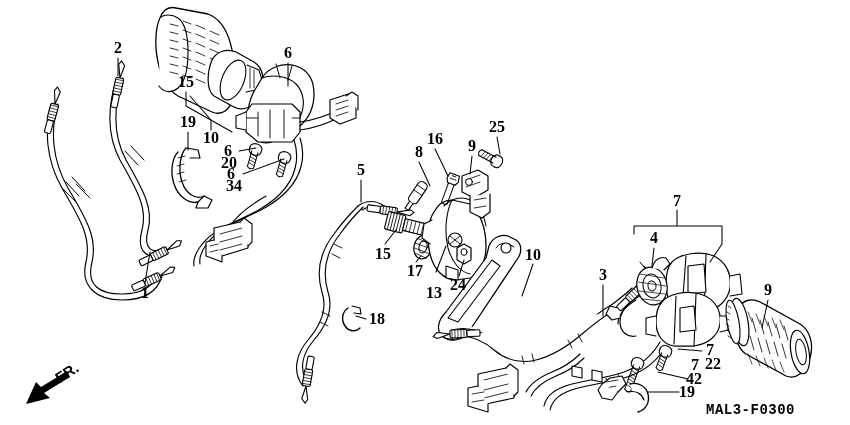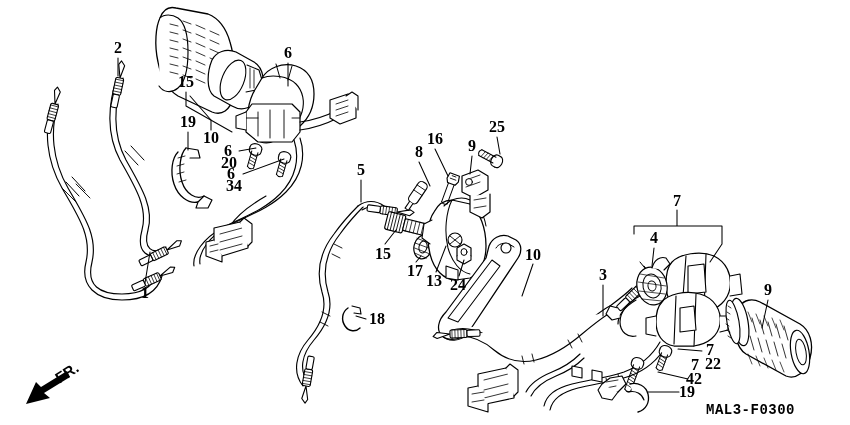--- a/index.html
+++ b/index.html
@@ -385,21 +385,21 @@
   <div class="lbl" style="left:234px;top:186px">34</div>
   <div class="lbl" style="left:145px;top:293px">1</div>
   <div class="lbl" style="left:361px;top:170px">5</div>
   <div class="lbl" style="left:383px;top:254px">15</div>
   <div class="lbl" style="left:377px;top:319px">18</div>
   <div class="lbl" style="left:419px;top:152px">8</div>
   <div class="lbl" style="left:435px;top:139px">16</div>
   <div class="lbl" style="left:472px;top:146px">9</div>
   <div class="lbl" style="left:497px;top:127px">25</div>
   <div class="lbl" style="left:415px;top:271px">17</div>
-  <div class="lbl" style="left:434px;top:281px">13</div>
+  <div class="lbl" style="left:434px;top:293px">13</div>
   <div class="lbl" style="left:458px;top:285px">24</div>
   <div class="lbl" style="left:533px;top:255px">10</div>
   <div class="lbl" style="left:603px;top:275px">3</div>
   <div class="lbl" style="left:677px;top:201px">7</div>
   <div class="lbl" style="left:654px;top:238px">4</div>
   <div class="lbl" style="left:768px;top:290px">9</div>
   <div class="lbl" style="left:710px;top:350px">7</div>
   <div class="lbl" style="left:695px;top:365px">7</div>
   <div class="lbl" style="left:713px;top:364px">22</div>
   <div class="lbl" style="left:694px;top:379px">42</div>

